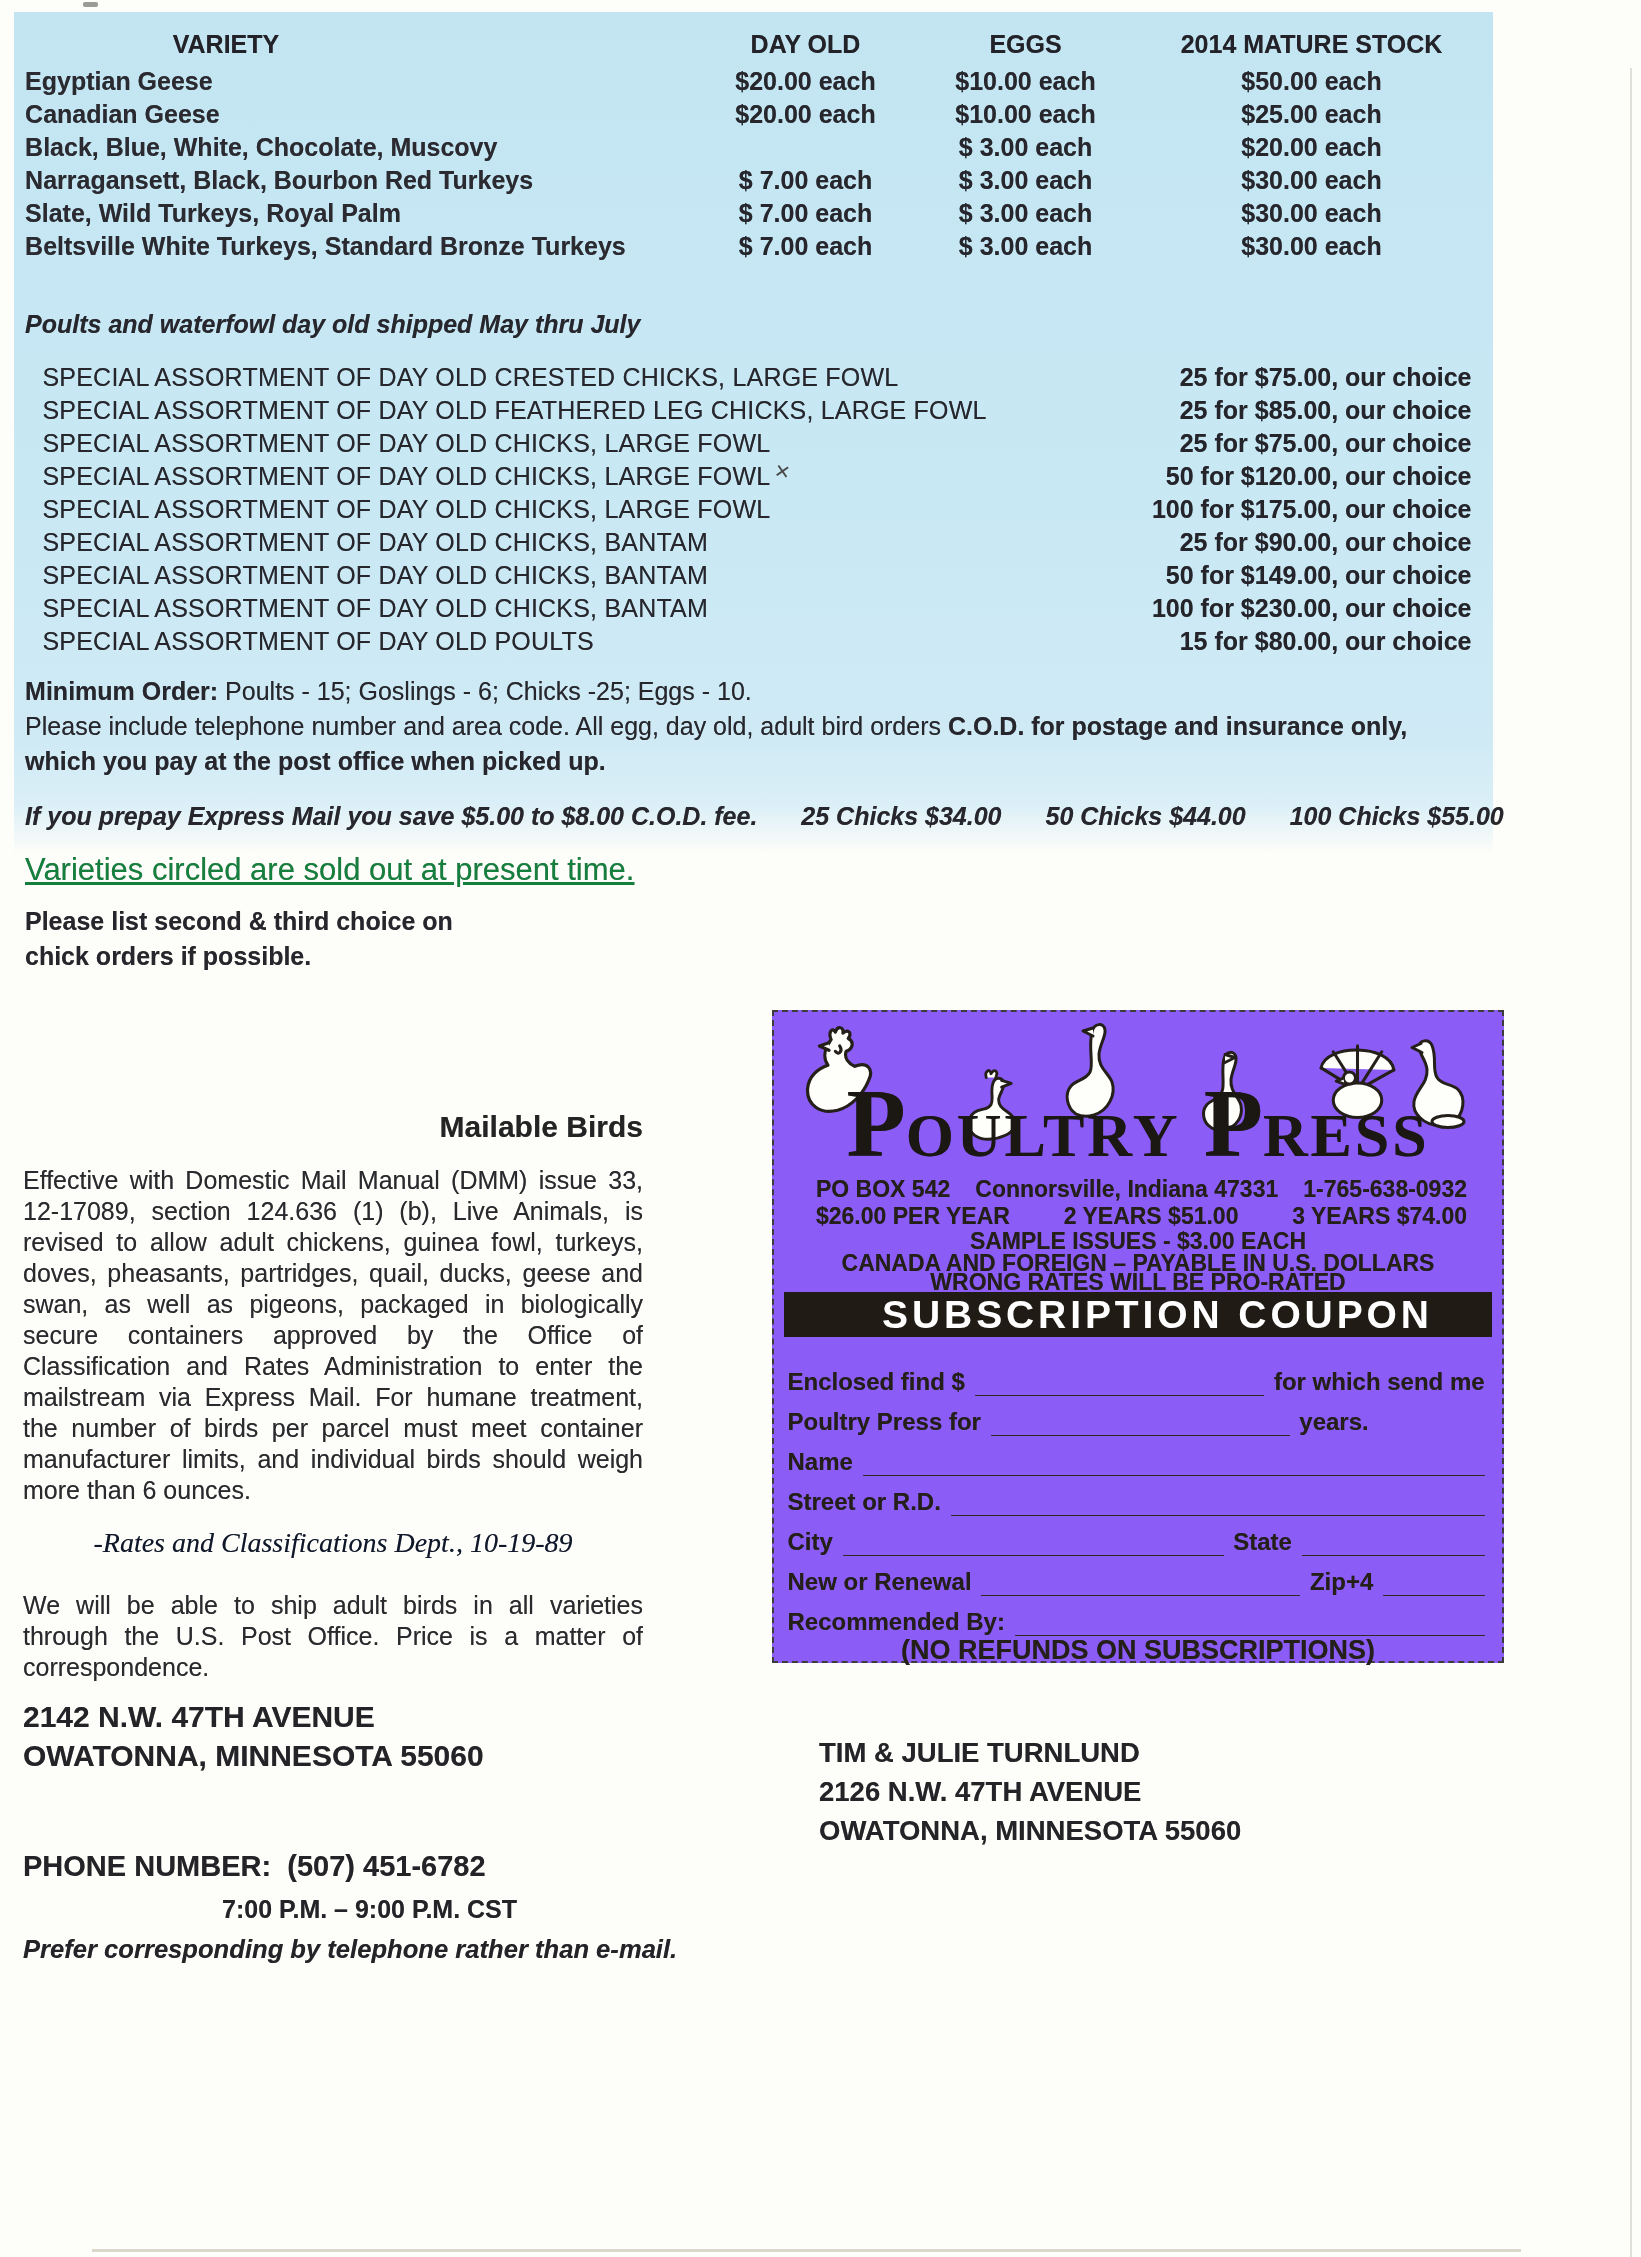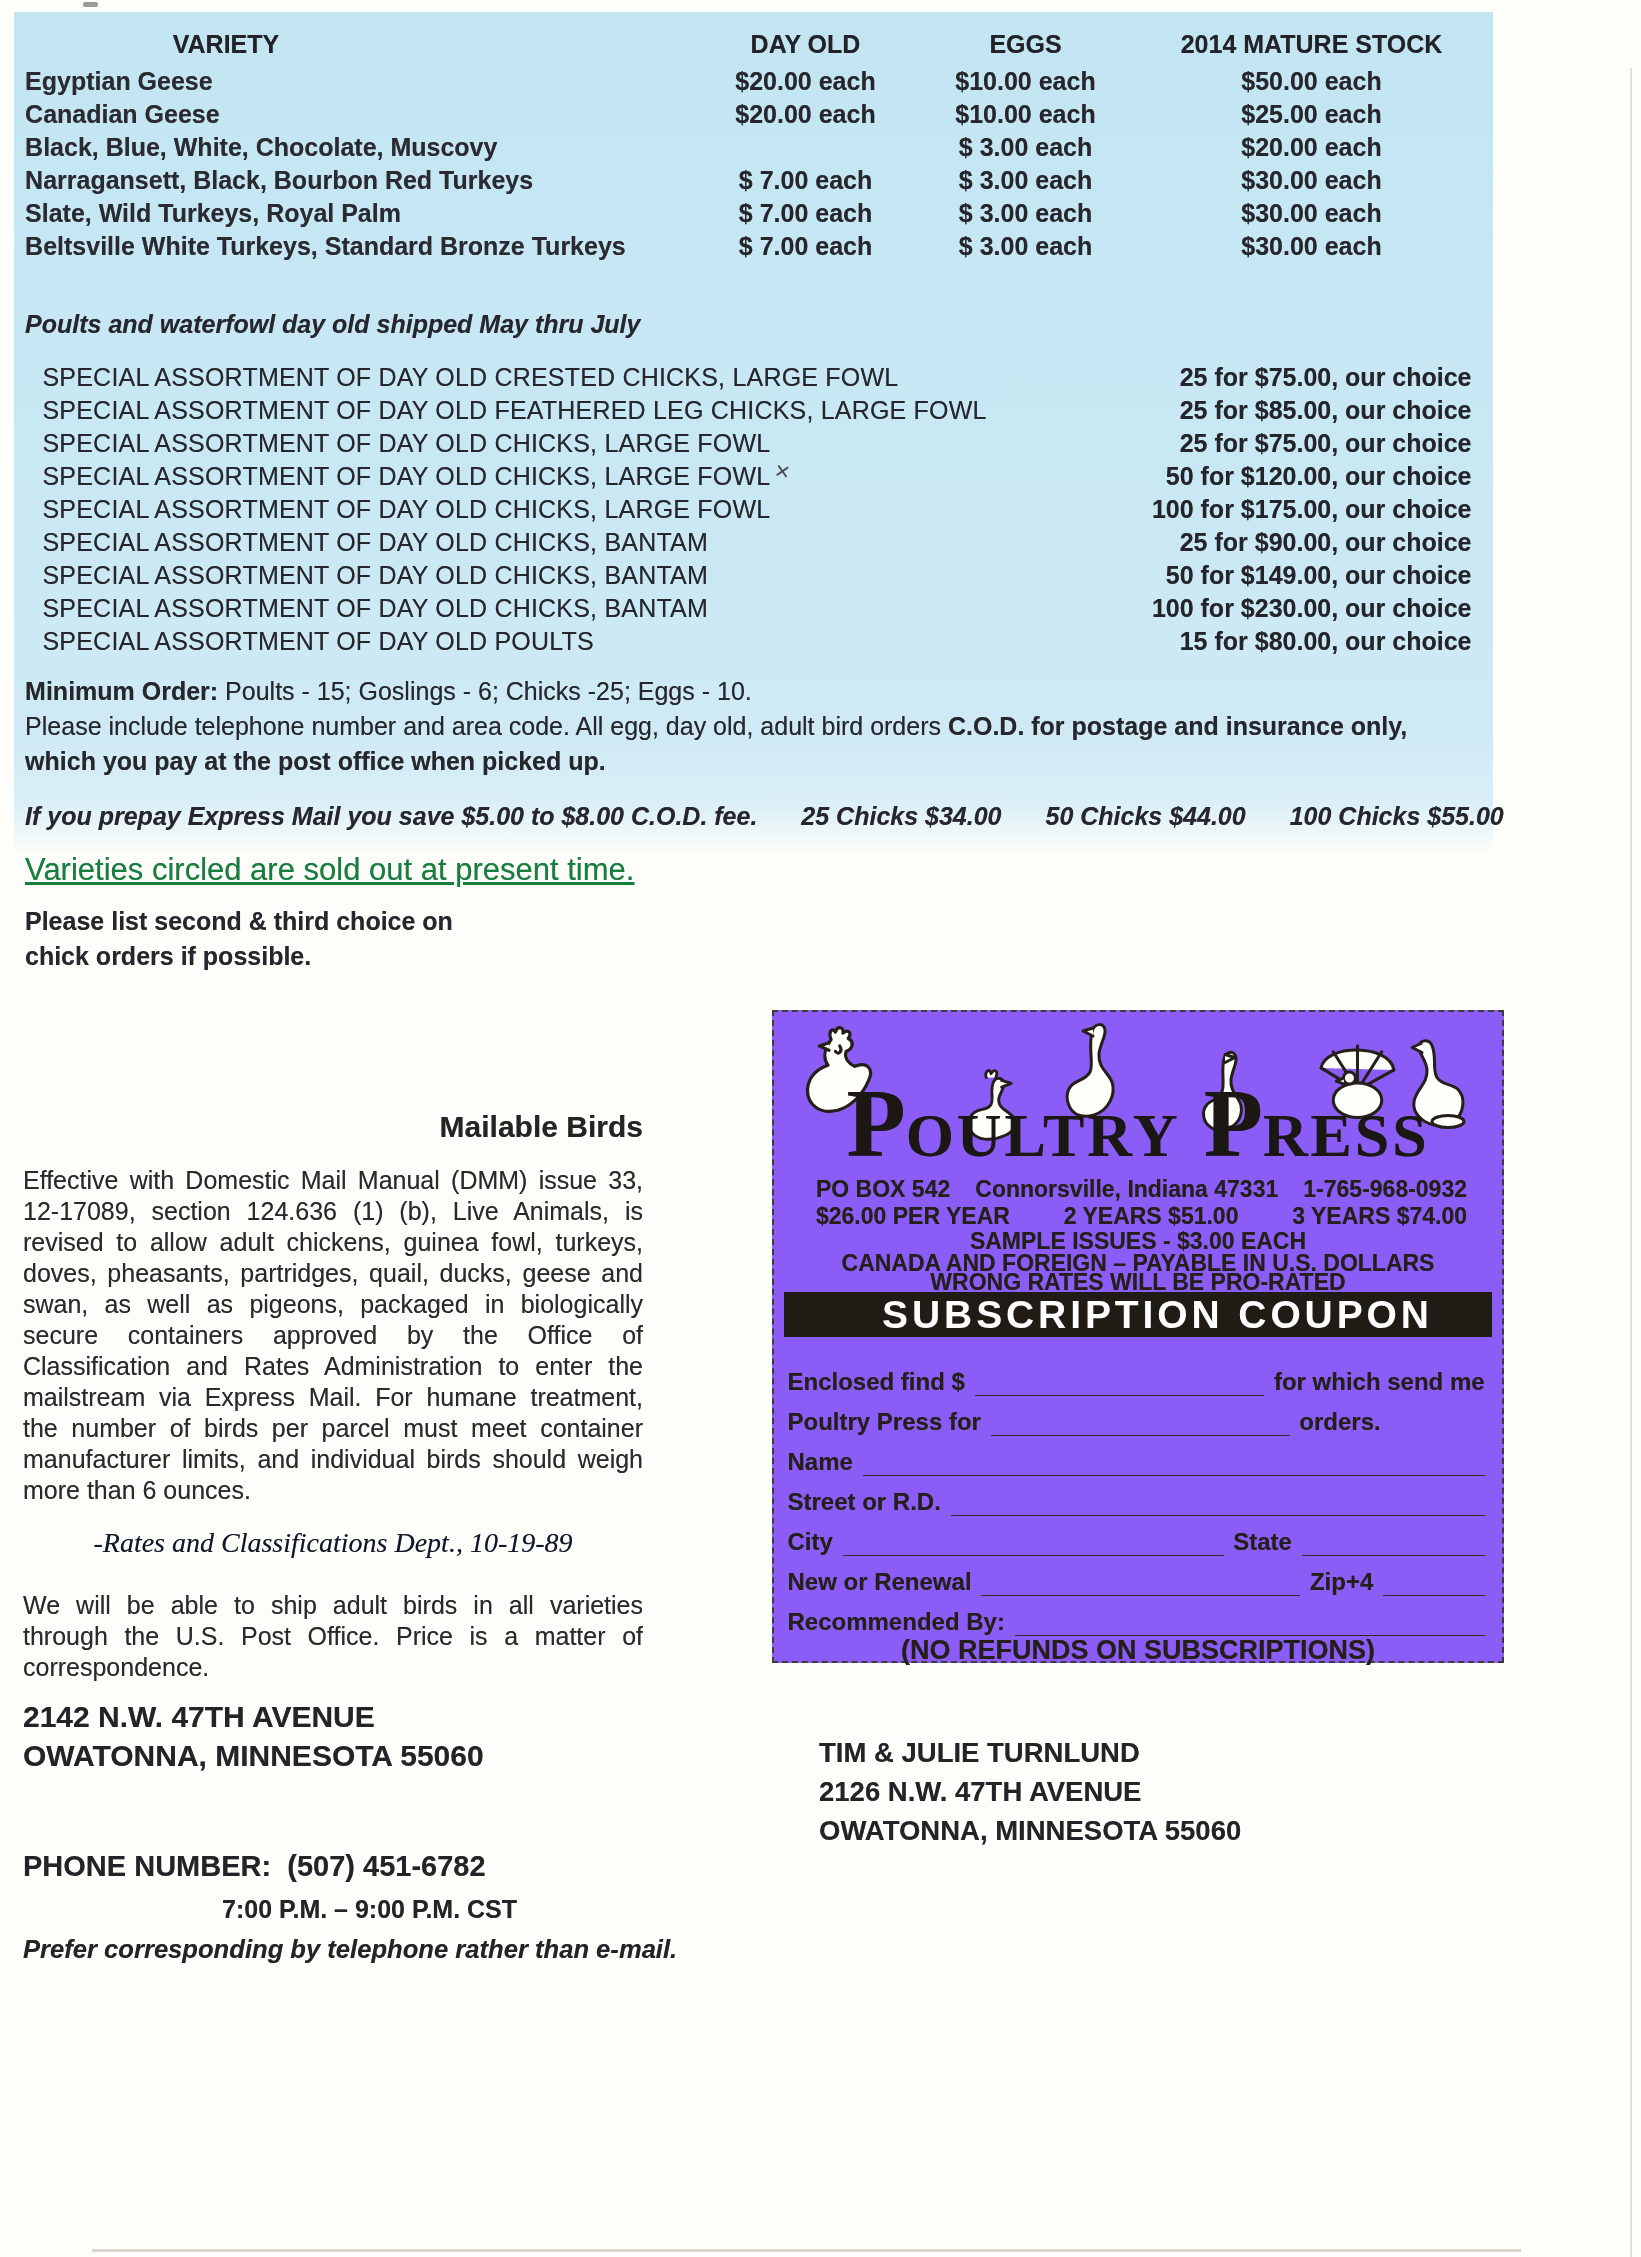--- a/index.html
+++ b/index.html
@@ -235,21 +235,21 @@
         <ellipse cx="44" cy="88" rx="16" ry="6"></ellipse>
       </svg>
       <div class="logo-text">
         <span class="logo-word"><span class="lg">P</span><span class="sm">OULTRY</span></span><span class="logo-word"><span class="lg">P</span><span class="sm">RESS</span></span>
       </div>
     </div>
 
     <div class="cp-line cp-flex" style="top:164px;">
       <span>PO BOX 542</span>
       <span>Connorsville, Indiana  47331</span>
-      <span>1-765-968-0932</span>
+      <span>1-765-638-0932</span>
     </div>
     <div class="cp-line cp-flex" style="top:191px;">
       <span>$26.00 PER YEAR</span>
       <span>2 YEARS $51.00</span>
       <span>3 YEARS $74.00</span>
     </div>
     <div class="cp-line cp-center" style="top:216px;">SAMPLE ISSUES - $3.00 EACH</div>
     <div class="cp-line cp-center" style="top:238px;">CANADA AND FOREIGN –   PAYABLE IN U.S. DOLLARS</div>
     <div class="cp-line cp-center" style="top:257px;">WRONG RATES WILL BE PRO-RATED</div>
 
@@ -257,21 +257,21 @@
 
     <div class="form-rows">
       <div class="form-row">
         <span>Enclosed find $</span>
         <span class="blank grow"></span>
         <span>for which send me</span>
       </div>
       <div class="form-row">
         <span>Poultry Press for</span>
         <span class="blank" style="width:299px;"></span>
-        <span>orders.</span>
+        <span>years.</span>
       </div>
       <div class="form-row">
         <span>Name</span>
         <span class="blank grow"></span>
       </div>
       <div class="form-row">
         <span>Street or R.D.</span>
         <span class="blank grow"></span>
       </div>
       <div class="form-row">

